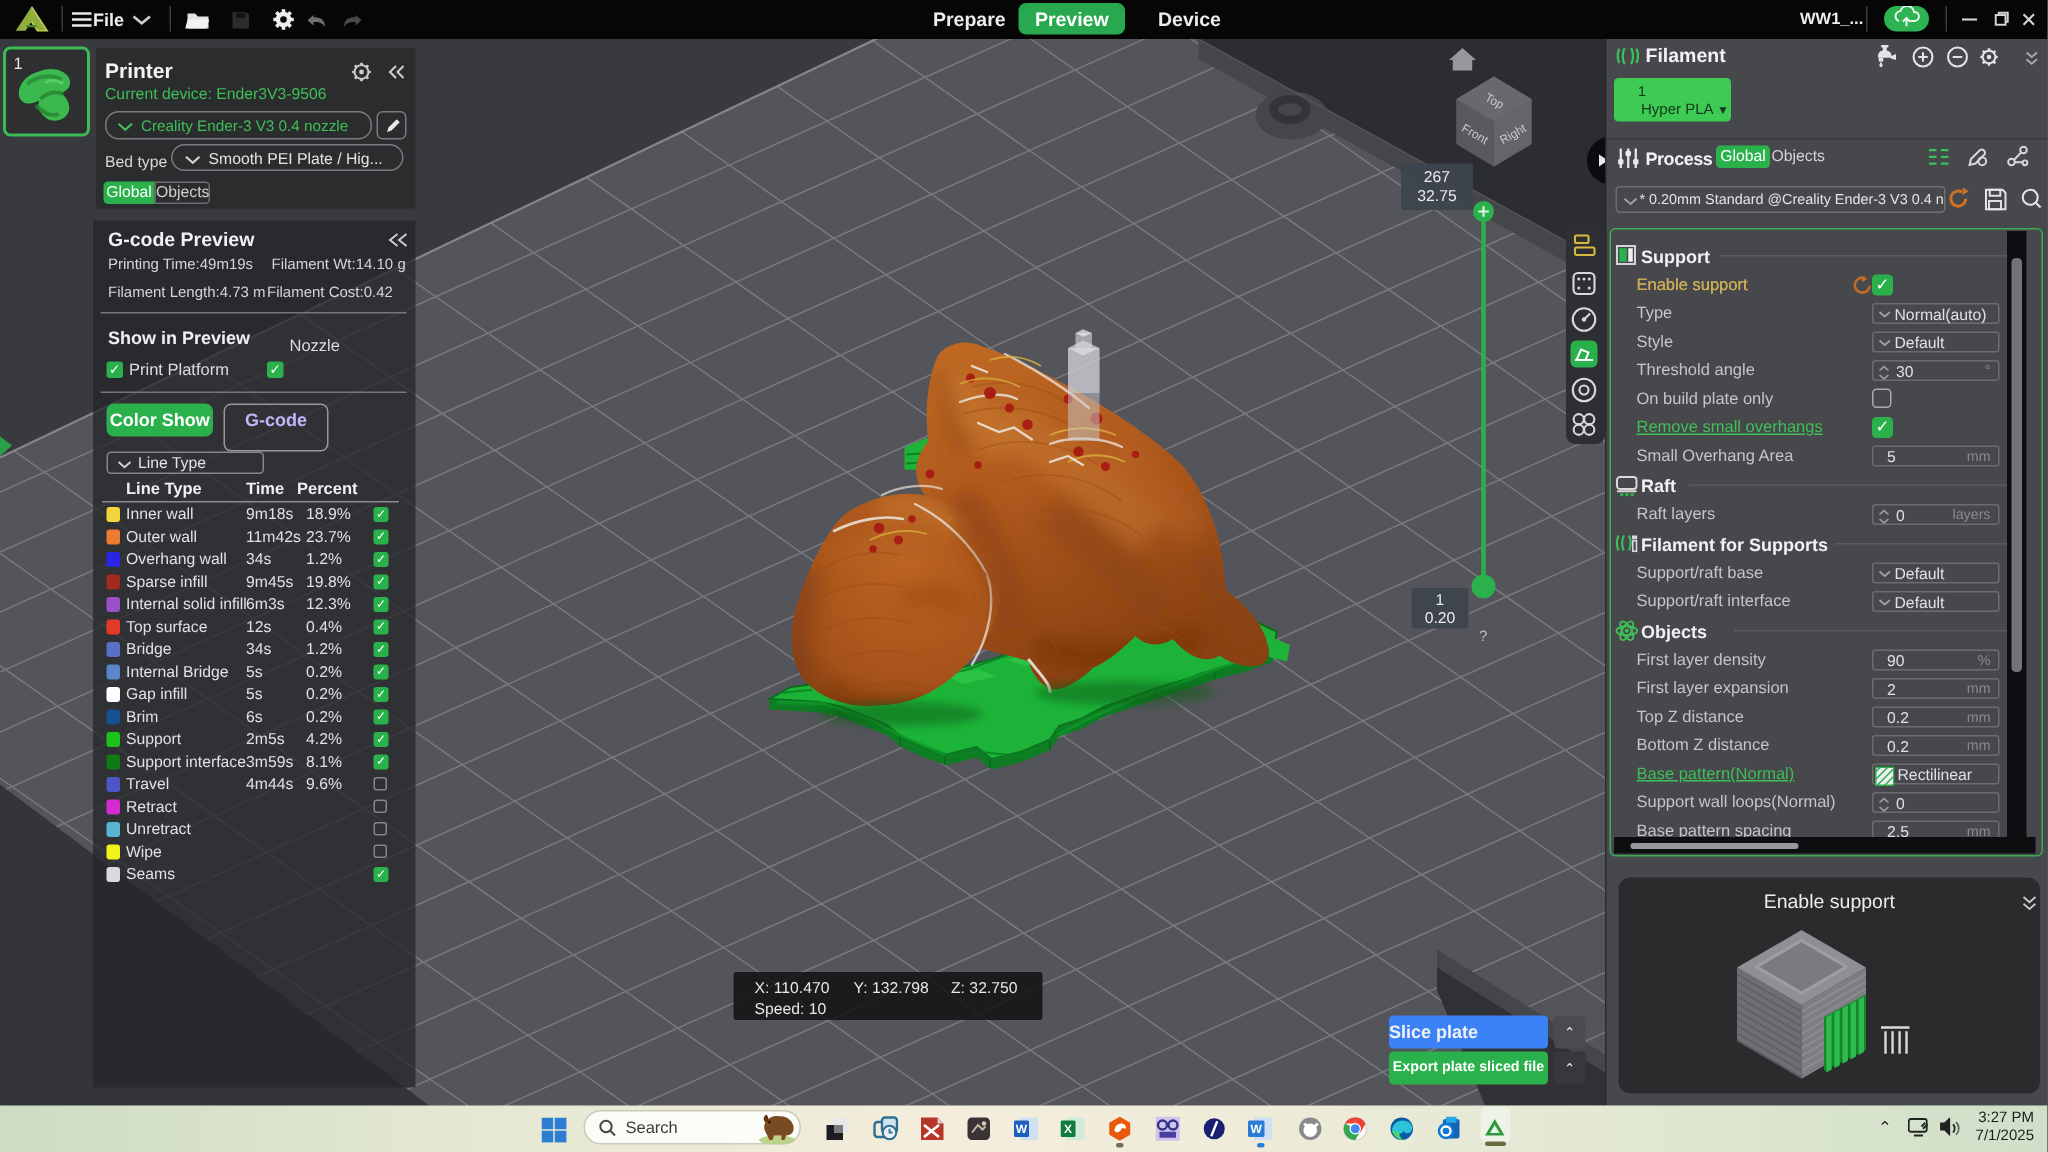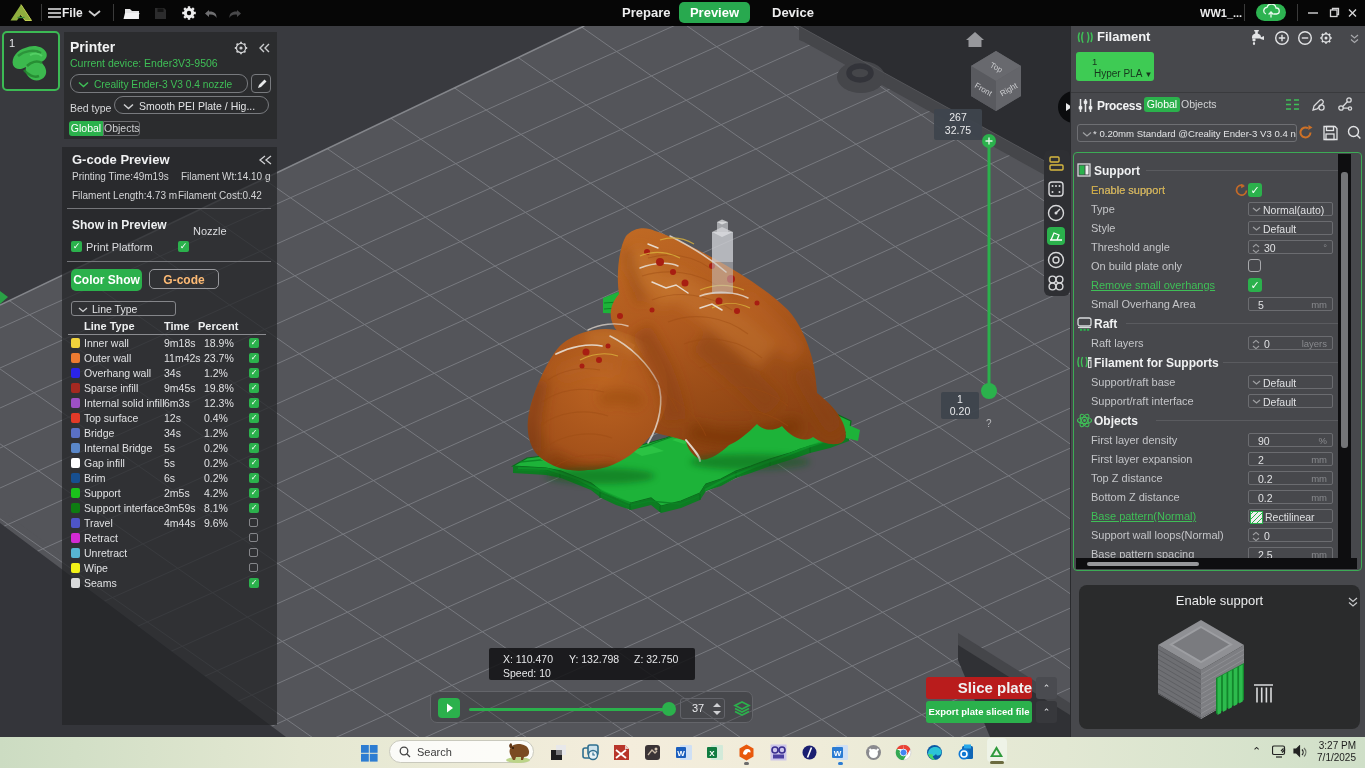--- a/index.html
+++ b/index.html
@@ -465,21 +465,21 @@
     <div class="abs" style="left:10px;top:43px;color:#d4d5d7;font-size:10px">Filament Length:4.73 m</div>
     <div class="abs" style="left:116px;top:43px;color:#d4d5d7;font-size:10px">Filament Cost:0.42</div>
     <div class="abs" style="left:5px;top:61px;width:204px;height:1px;background:#75767a"></div>
     <div class="abs" style="left:10px;top:71px;color:#eef0f1;font-weight:bold;font-size:12px">Show in Preview</div>
     <div class="chk" style="left:9px;top:94px">✓</div>
     <div class="abs" style="left:24px;top:94px;color:#dcdde0;font-size:11px">Print Platform</div>
     <div class="chk" style="left:116px;top:94px">✓</div>
     <div class="abs" style="left:131px;top:78px;color:#dcdde0;font-size:11px">Nozzle</div>
     <div class="abs" style="left:5px;top:114px;width:204px;height:1px;background:#75767a"></div>
     <div class="abs btn-green" style="left:9px;top:122px;width:71px;height:22px;font-size:12px;text-align:center;line-height:22px">Color Show</div>
-    <div class="abs" style="left:87px;top:122px;width:70px;height:20px;border:1px solid #97989c;border-radius:5px;color:#fdba74;font-weight:bold;font-size:12px;text-align:center;line-height:20px">G-code</div>
+    <div class="abs" style="left:87px;top:122px;width:70px;height:32px;border:1px solid #97989c;border-radius:5px;color:#c4b5fd;font-weight:bold;font-size:12px;text-align:center;line-height:20px">G-code</div>
     <div class="sel" style="left:9px;top:154px;width:105px;height:15px;border-radius:3px;border-color:#85868a">
       <svg class="abs" style="left:6px;top:5px" width="10" height="7">
           <path d="M1,1 l4,3.5 l4,-3.5" stroke="#cfd0d2" stroke-width="1.3" fill="none"></path>
         </svg>
       <span style="position:absolute;left:20px;top:1px;font-size:10.5px">Line Type</span>
     </div>
     <div class="abs" style="left:22px;top:173px;color:#eef0f1;font-weight:bold;font-size:11px">Line Type</div>
     <div class="abs" style="left:102px;top:173px;color:#eef0f1;font-weight:bold;font-size:11px">Time</div>
     <div class="abs" style="left:136px;top:173px;color:#eef0f1;font-weight:bold;font-size:11px">Percent</div>
     <div class="abs" style="left:6px;top:187px;width:198px;height:1px;background:#8a8b8f"></div>
@@ -882,44 +882,21 @@
         </g>
       </svg>
   </div>
 
   <div class="abs" style="left:489px;top:648px;width:206px;height:32px;background:rgba(18,18,20,0.85);border-radius:2px;z-index:10;color:#e6e7e9;font-size:10.5px">
     <span class="abs" style="left:14px;top:5px">X: 110.470</span>
     <span class="abs" style="left:80px;top:5px">Y: 132.798</span>
     <span class="abs" style="left:145px;top:5px">Z: 32.750</span>
     <span class="abs" style="left:14px;top:19px">Speed: 10</span>
   </div>
-  <div class="abs" style="left:430px;top:691px;width:323px;height:32px;border:1px solid #64656a;border-radius:7px;background:rgba(42,43,46,0.30);z-index:10">
-    <div class="abs" style="left:7px;top:6px;width:22px;height:20px;background:#2bb14c;border-radius:4px">
-      <svg width="22" height="20">
-          <path d="M9,5.5 l6,4.5 l-6,4.5 Z" fill="#fff"></path>
-        </svg>
-    </div>
-    <div class="abs" style="left:38px;top:16px;width:200px;height:3px;background:#2bb14c;border-radius:2px"></div>
-    <div class="abs" style="left:231px;top:10px;width:14px;height:14px;background:#2bb14c;border-radius:50%"></div>
-    <div class="abs" style="left:249px;top:6px;width:45px;height:21px;border:1px solid #63646a;border-radius:3px;color:#e8e9eb;font-size:11px">
-      <span class="abs" style="left:11px;top:3px">37</span>
-      <svg class="abs" style="left:31px;top:2px" width="10" height="16">
-          <path d="M1,6 l4,-4 l4,4 Z" fill="#cfd0d3"></path>
-          <path d="M1,10 l4,4 l4,-4 Z" fill="#cfd0d3"></path>
-        </svg>
-    </div>
-    <svg class="abs" style="left:302px;top:7px" width="18" height="18">
-        <g fill="none" stroke="#2bb14c" stroke-width="1.6">
-          <path d="M2,6.5 l7,-3.5 l7,3.5 l-7,3.5 Z"></path>
-          <path d="M2,9.5 l7,3.5 l7,-3.5"></path>
-          <path d="M2,12.5 l7,3.5 l7,-3.5"></path>
-        </g>
-      </svg>
-  </div>
-  <div class="abs" style="left:926px;top:677px;width:106px;height:22px;background:#b91c1c;border-radius:3px;color:#f0f1f2;font-weight:bold;font-size:15px;text-align:right;line-height:22px;z-index:10">Slice plate</div>
+  <div class="abs" style="left:926px;top:677px;width:106px;height:22px;background:#3b82f6;border-radius:3px;color:#f0f1f2;font-weight:bold;font-size:12px;text-align:left;line-height:22px;z-index:10">Slice plate</div>
   <div class="abs" style="left:1036px;top:677px;width:21px;height:22px;background:#4a4b50;border-radius:3px;color:#e8e9eb;font-size:9px;text-align:center;line-height:22px;z-index:10">⌃</div>
   <div class="abs" style="left:926px;top:701px;width:106px;height:22px;background:#2bb14c;border-radius:3px;color:#fff;font-weight:bold;font-size:9.5px;text-align:center;line-height:22px;white-space:nowrap;z-index:10">Export plate sliced file</div>
   <div class="abs" style="left:1036px;top:701px;width:21px;height:22px;background:#37383c;border-radius:3px;color:#e8e9eb;font-size:9px;text-align:center;line-height:22px;z-index:10">⌃</div>
   <div id="taskbar"></div>
   <div id="tbicons" style="position:absolute;left:0;top:0;width:1365px;height:768px;z-index:60;pointer-events:none">
     <svg class="abs" style="left:361px;top:745px" width="17" height="17">
         <g fill="#2d7dd2">
           <rect x="0" y="0" width="7.8" height="7.8"></rect>
           <rect x="8.8" y="0" width="7.8" height="7.8"></rect>
           <rect x="0" y="8.8" width="7.8" height="7.8"></rect>

